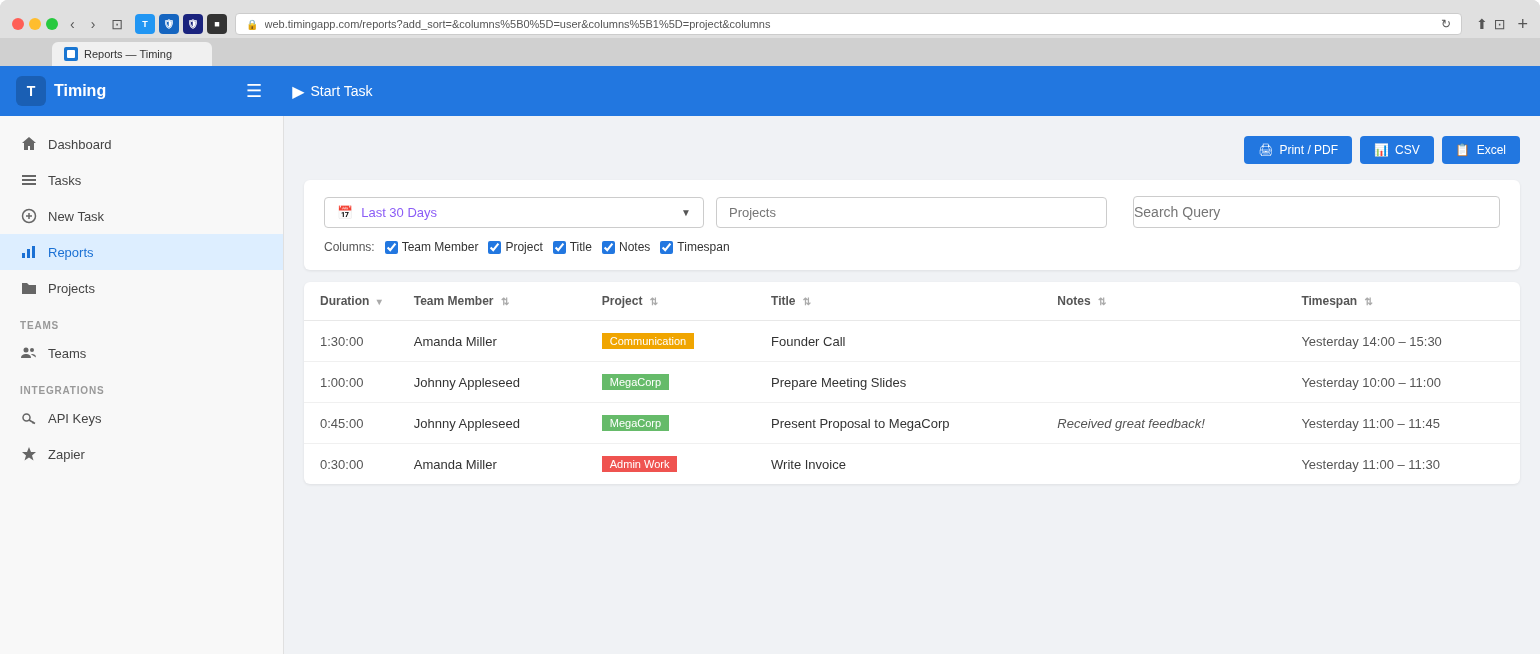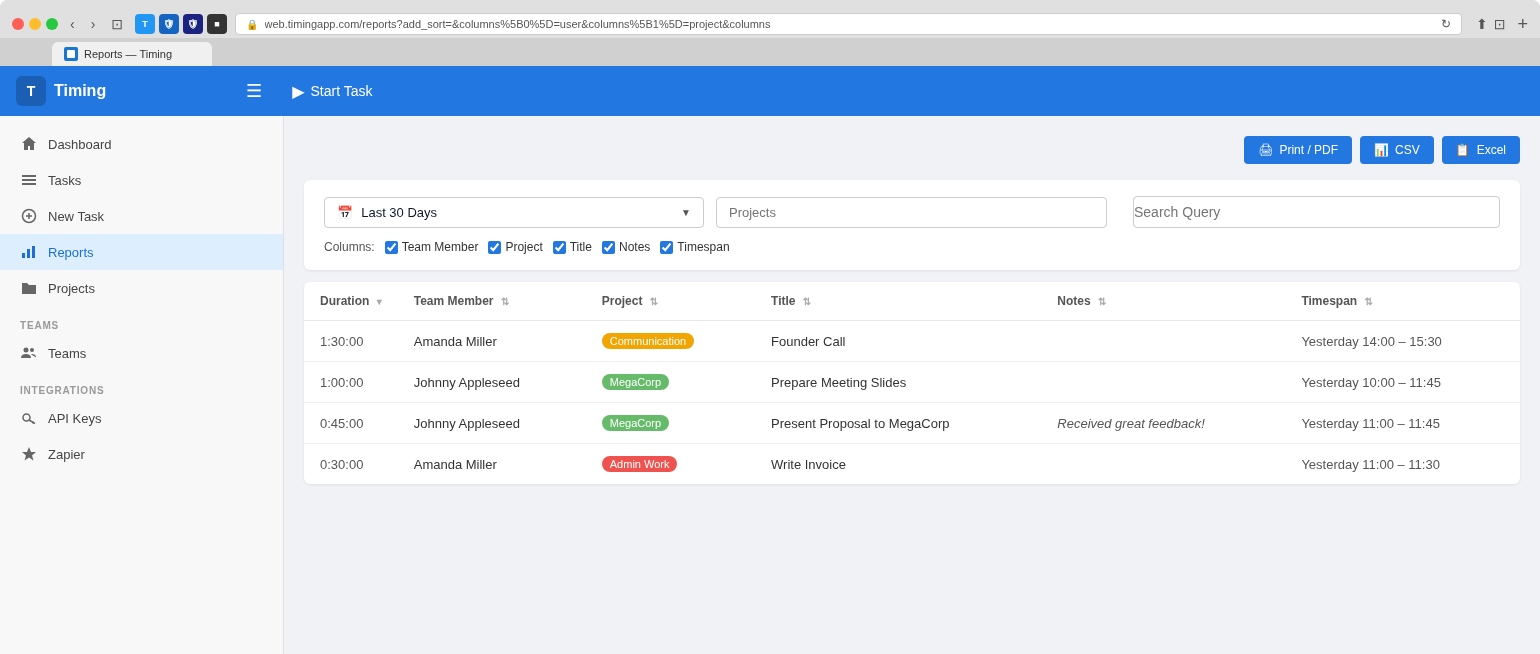--- a/index.html
+++ b/index.html
@@ -220,21 +220,21 @@
       display: flex;
       align-items: center;
       gap: 8px;
       border: 1px solid #ccc;
       border-radius: 4px;
       padding: 7px 12px;
       background: white;
       cursor: pointer;
     }
     .date-cal-icon { color: #555; }
-    .date-label { flex: 1; color: #0f172a; font-size: 13px; }
+    .date-label { flex: 1; color: #8b5cf6; font-size: 13px; }
     .date-chevron { color: #555; font-size: 10px; }
     .projects-input {
       flex: 1;
       border: 1px solid #ccc;
       border-radius: 4px;
       padding: 7px 12px;
       font-size: 13px;
       color: #333;
       background: white;
     }
@@ -322,21 +322,21 @@
     td {
       padding: 12px 16px;
       font-size: 13px;
       color: #333;
       border-bottom: 1px solid #f0f0f0;
     }
     tr:last-child td { border-bottom: none; }
     .project-badge {
       display: inline-block;
       padding: 2px 8px;
-      border-radius: 8px;
+      border-radius: 0;
       font-size: 11px;
       font-weight: 500;
       color: white;
     }
     .badge-communication { background: #f0a500; }
     .badge-megacorp { background: #66bb6a; color: white; }
     .badge-adminwork { background: #ef5350; }
     .duration-cell { color: #555; }
     .timespan-cell { color: #555; }
     .notes-cell { color: #555; font-style: italic; }
@@ -582,21 +582,21 @@
     <td class="timespan-cell">Yesterday 14:00 – 15:30</td>
   </tr>
               <tr>
     <td class="duration-cell">1:00:00</td>
     <td>Johnny Appleseed</td>
     <td>
       <span class="project-badge badge-megacorp">MegaCorp</span>
     </td>
     <td>Prepare Meeting Slides</td>
     <td class="notes-cell"></td>
-    <td class="timespan-cell">Yesterday 10:00 – 11:45</td>
+    <td class="timespan-cell">Yesterday 10:00 – 11:00</td>
   </tr>
               <tr>
     <td class="duration-cell">0:45:00</td>
     <td>Johnny Appleseed</td>
     <td>
       <span class="project-badge badge-megacorp">MegaCorp</span>
     </td>
     <td>Present Proposal to MegaCorp</td>
     <td class="notes-cell">Received great feedback!</td>
     <td class="timespan-cell">Yesterday 11:00 – 11:45</td>

